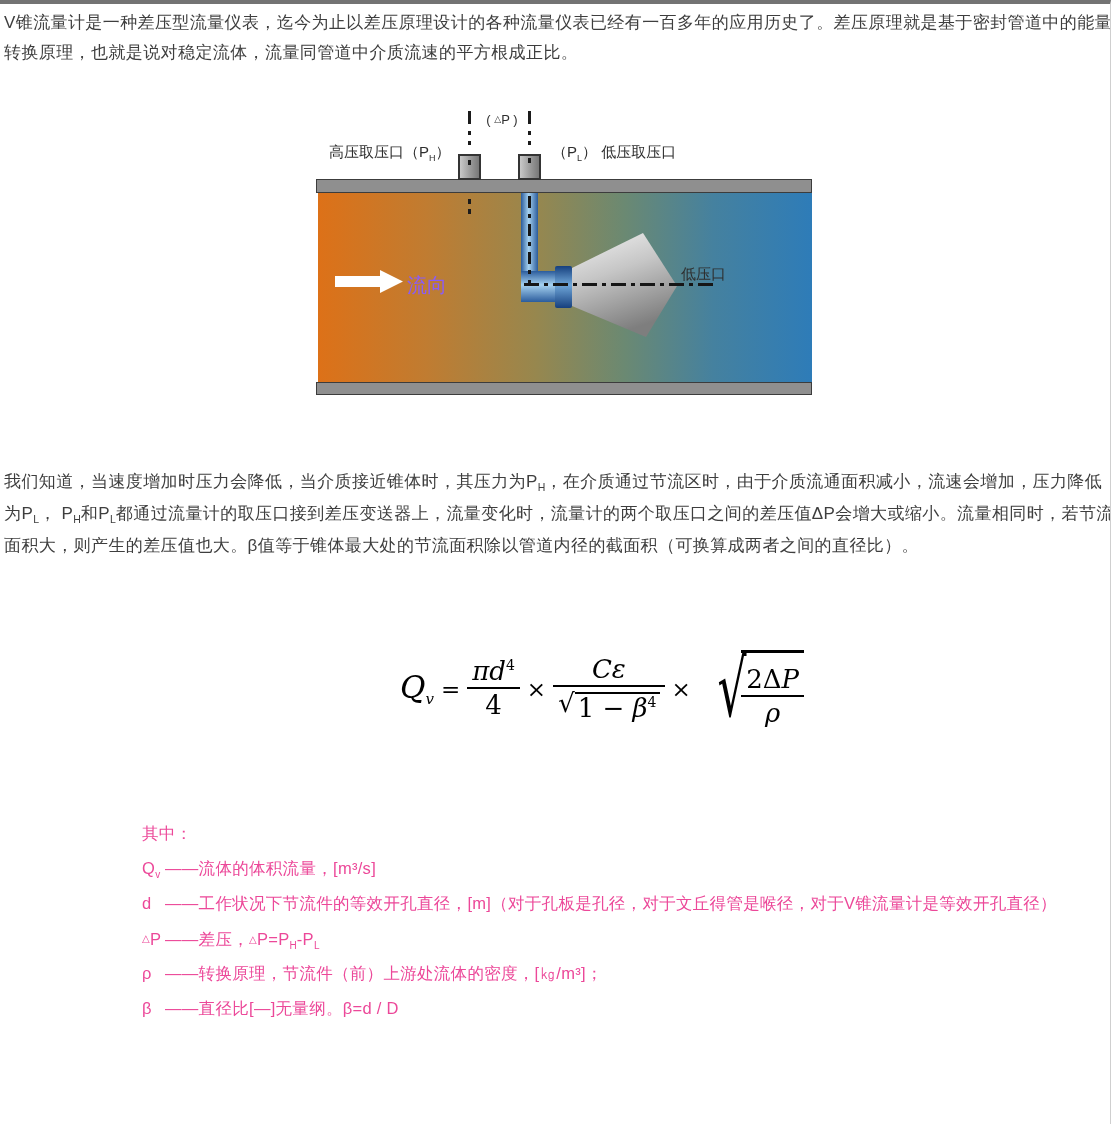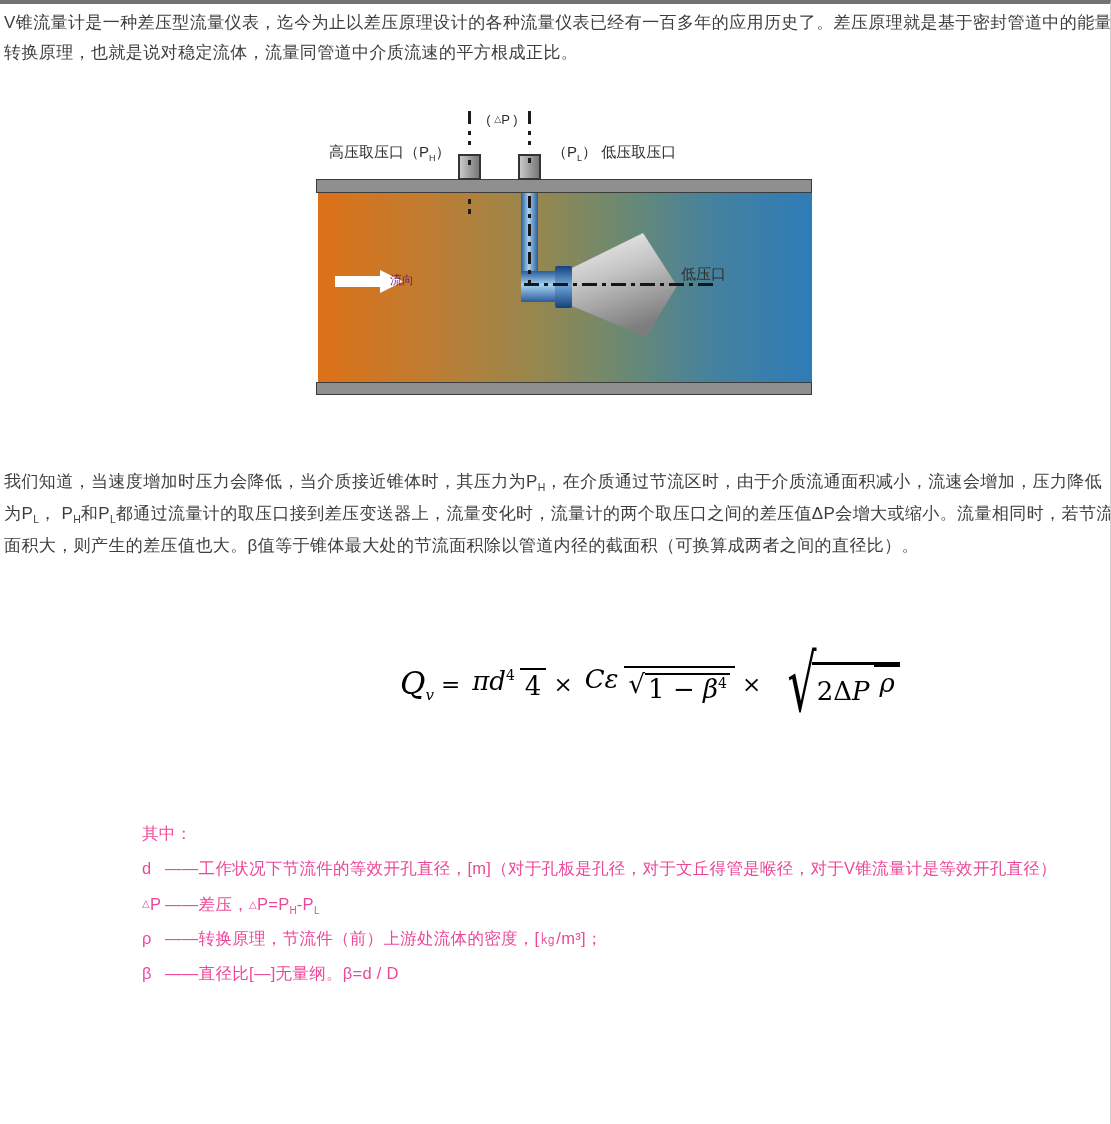--- a/index.html
+++ b/index.html
@@ -45,30 +45,30 @@
   .centerline{left:524px;top:279px;width:194px;height:3px;z-index:7;
     background:repeating-linear-gradient(90deg,#161616 0 15px,transparent 15px 20px,#161616 20px 24px,transparent 24px 29px);}
   .cone-svg{left:560px;top:220px;z-index:5;}
   .arrow-svg{left:335px;top:266px;z-index:4;}
   .lbl{position:absolute;color:#2e2e2e;font-size:15px;white-space:nowrap;z-index:8;}
   .lbl sub{font-size:9px;}
   .lbl-high{left:329px;top:139px;}
   .lbl-lowtap{left:552px;top:139px;}
   .lbl-dp{left:470px;top:108px;width:64px;text-align:center;font-size:13px;}
   .lbl-dp .tri{font-size:9px;vertical-align:2px;}
-  .lbl-flow{left:390px;top:268px;font-size:12px;color:#701a75;}
+  .lbl-flow{left:407px;top:268px;font-size:20px;color:#8b5cf6;}
   .lbl-lowport{left:681px;top:261px;}
   
   .formula{position:absolute;left:400px;top:646px;display:flex;align-items:center;
     font-family:"DejaVu Serif","Liberation Serif",serif;font-size:26px;color:#000;}
   .it{font-style:italic;}
   .qbig{font-size:31px;}
   .lhs sub{font-size:15px;}
   .formula .op{margin:0 7px;font-size:23px;}
-  .frac{display:inline-flex;text-align:right;}
+  .frac{display:inline-flex;flex-direction:column;text-align:center;}
   .frac .num{padding:0 5px 2px;line-height:1.05;}
   .frac .den{border-top:2px solid #000;padding:3px 5px 0;line-height:1.05;}
   .formula sup{font-size:14px;}
   .den-root{display:flex;align-items:flex-start;justify-content:center;}
   .rad{font-size:26px;line-height:1;}
   .radicand{border-top:2px solid #000;padding:1px 3px 0;margin-top:2px;}
   .bigroot{display:inline-flex;align-items:center;}
   .bigrad{font-size:76px;line-height:.9;transform:scaleX(.6) scaleY(1.03);
     transform-origin:center right;margin-right:-5px;}
   .rooted{border-top:3px solid #000;}
@@ -164,19 +164,20 @@
       <span class="bigrad">√</span>
       <span class="frac rooted">
         <span class="num">2Δ<span class="it">P</span></span>
         <span class="den"><span class="it">ρ</span></span>
       </span>
     </span>
   </div>
 
   <div class="defs">
     <div class="dline">其中：</div>
+    <div class="dline"><span class="def-sym">Q<sub>v</sub></span><span>——流体的体积流量，[m³/s]</span></div>
     <div class="dline"><span class="def-sym">d</span><span>——工作状况下节流件的等效开孔直径，[m]（对于孔板是孔径，对于文丘得管是喉径，对于V锥流量计是等效开孔直径）</span></div>
     <div class="dline"><span class="def-sym"><span class="tri">△</span>P</span><span>——差压，<span class="tri">△</span>P=P<sub>H</sub>-P<sub>L</sub></span></div>
     <div class="dline"><span class="def-sym">ρ</span><span>——转换原理，节流件（前）上游处流体的密度，[㎏/m³]；</span></div>
     <div class="dline"><span class="def-sym">β</span><span>——直径比[—]无量纲。β=d / D</span></div>
   </div>
 
 </div>
 
 </body></html>

